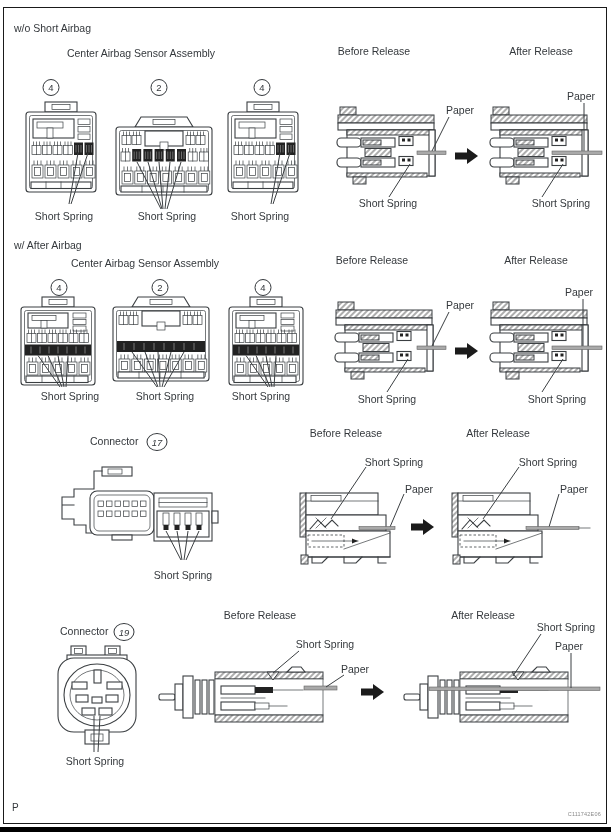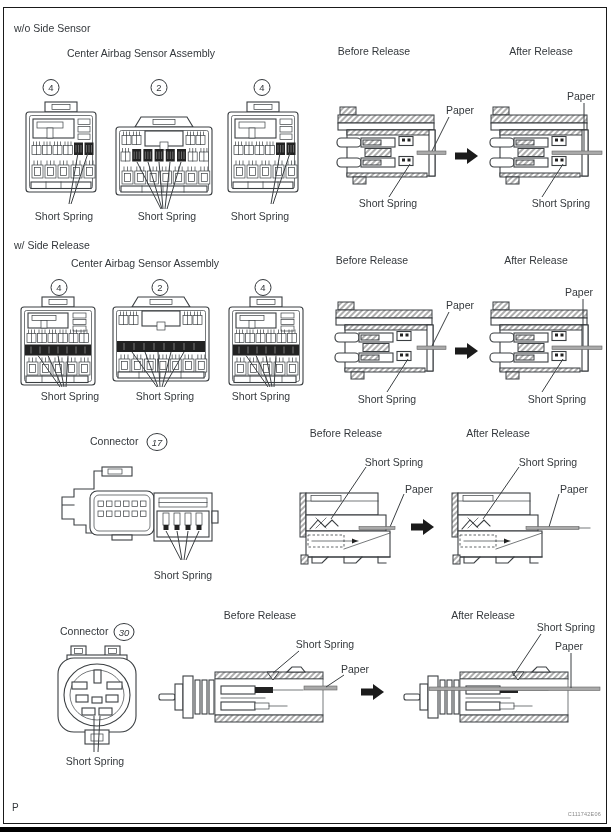--- a/index.html
+++ b/index.html
@@ -359,42 +359,42 @@
     <use href="#s23" x="175" y="658"></use>
     <use href="#s23" x="420" y="658"></use>
     <rect class="paper" x="304" y="686" width="33" height="4"></rect>
     <rect class="paper" x="429" y="687" width="171" height="3.5"></rect>
     <path class="ldr" d="M299,651 L273,673 M344,675 L326,687"></path>
     <path class="ldr" d="M541,634 L513,676 M571,653 V688"></path>
     <use href="#arr" x="361" y="684"></use>
   </g>
 </svg>
 
-<div class="lbl-left" style="left:14px;top:23px">w/o Side Sensor</div>
+<div class="lbl-left" style="left:14px;top:23px">w/o Short Airbag</div>
 <div class="lbl" style="left:141px;top:48px">Center Airbag Sensor Assembly</div>
 <div class="lbl" style="left:374px;top:46px">Before Release</div>
 <div class="lbl" style="left:541px;top:46px">After Release</div>
 <div class="cnum" style="left:51px;top:79px">
     <span>4</span>
   </div>
 <div class="cnum" style="left:159px;top:79px">
     <span>2</span>
   </div>
 <div class="cnum" style="left:262px;top:79px">
     <span>4</span>
   </div>
 <div class="lbl" style="left:64px;top:211px">Short Spring</div>
 <div class="lbl" style="left:167px;top:211px">Short Spring</div>
 <div class="lbl" style="left:260px;top:211px">Short Spring</div>
 <div class="lbl" style="left:388px;top:198px">Short Spring</div>
 <div class="lbl" style="left:561px;top:198px">Short Spring</div>
 <div class="lbl" style="left:460px;top:105px">Paper</div>
 <div class="lbl" style="left:581px;top:91px">Paper</div>
 
-<div class="lbl-left" style="left:14px;top:240px">w/ Side Release</div>
+<div class="lbl-left" style="left:14px;top:240px">w/ After Airbag</div>
 <div class="lbl" style="left:145px;top:258px">Center Airbag Sensor Assembly</div>
 <div class="lbl" style="left:372px;top:255px">Before Release</div>
 <div class="lbl" style="left:536px;top:255px">After Release</div>
 <div class="cnum" style="left:59px;top:279px">
     <span>4</span>
   </div>
 <div class="cnum" style="left:160px;top:279px">
     <span>2</span>
   </div>
 <div class="cnum" style="left:263px;top:279px">
@@ -417,21 +417,21 @@
 <div class="lbl" style="left:498px;top:428px">After Release</div>
 <div class="lbl" style="left:394px;top:457px">Short Spring</div>
 <div class="lbl" style="left:548px;top:457px">Short Spring</div>
 <div class="lbl" style="left:419px;top:484px">Paper</div>
 <div class="lbl" style="left:574px;top:484px">Paper</div>
 
 <div class="lbl" style="left:260px;top:610px">Before Release</div>
 <div class="lbl" style="left:483px;top:610px">After Release</div>
 <div class="lbl-left" style="left:60px;top:626px">Connector</div>
 <div class="cnum cnum-wide" style="left:124px;top:623px">
-    <span>30</span>
+    <span>19</span>
   </div>
 <div class="lbl" style="left:95px;top:756px">Short Spring</div>
 <div class="lbl" style="left:325px;top:639px">Short Spring</div>
 <div class="lbl" style="left:355px;top:664px">Paper</div>
 <div class="lbl" style="left:566px;top:622px">Short Spring</div>
 <div class="lbl" style="left:569px;top:641px">Paper</div>
 
 <div class="footer-p">P</div>
 <div class="fig-code">C111742E06</div>
 

